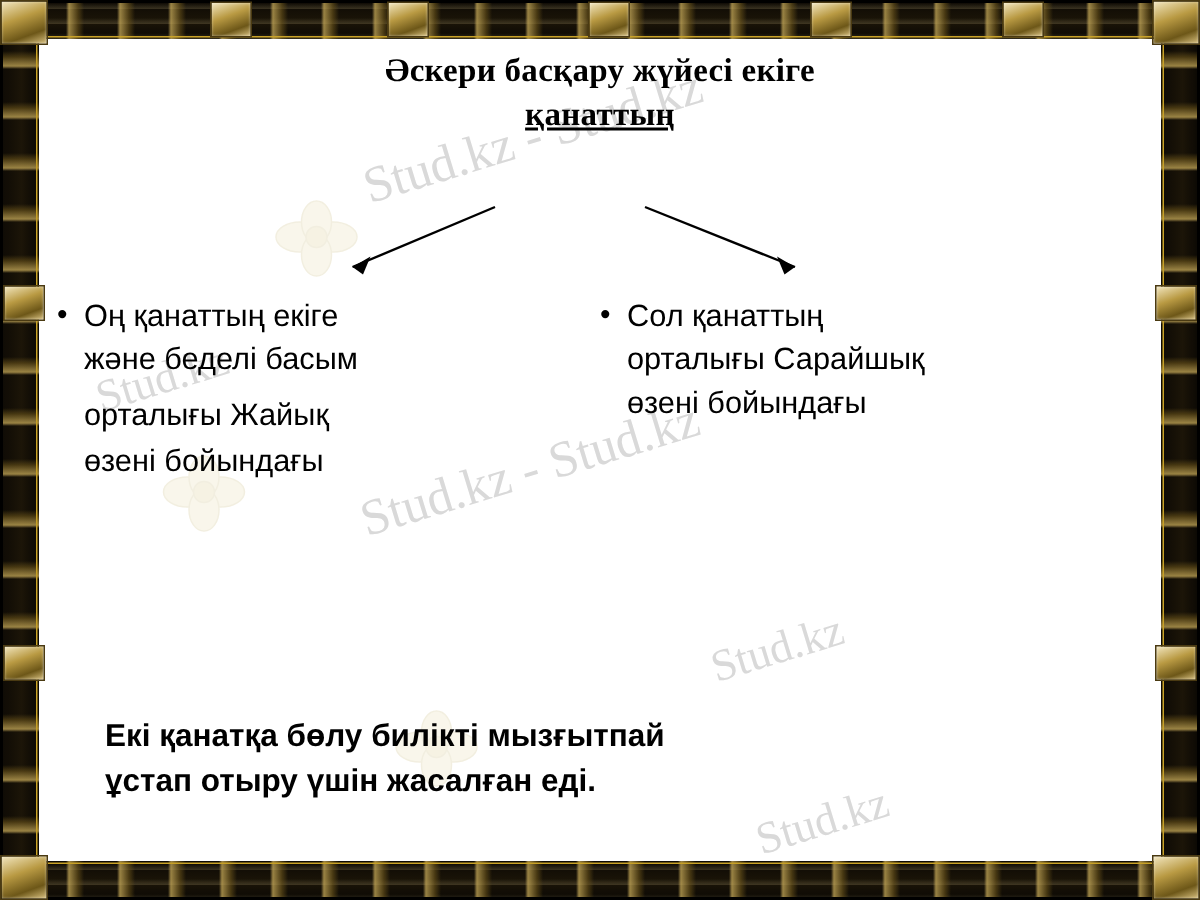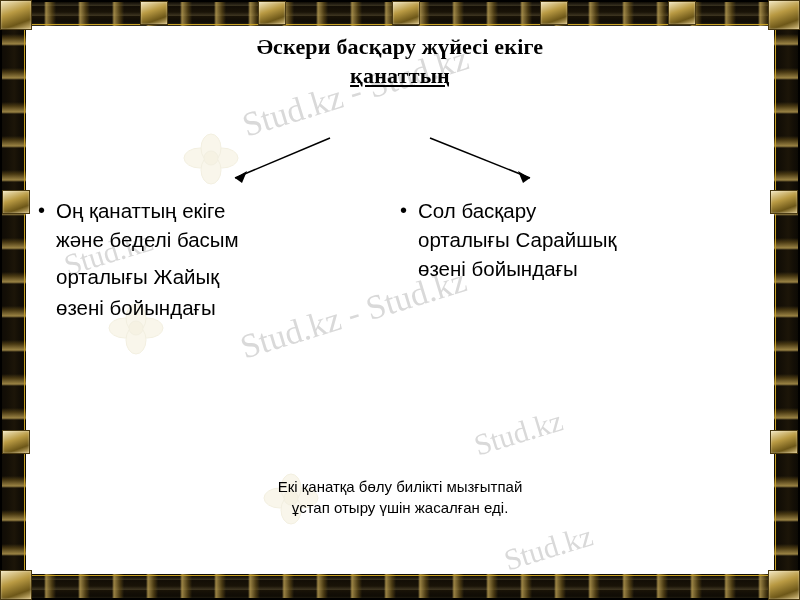--- a/index.html
+++ b/index.html
@@ -154,23 +154,22 @@
 
   .b { font-weight: normal; }
   .l2 { margin-top: 8px; }
   .l3 { margin-top: 2px; }
 
   .footer {
     position: absolute;
     left: 40px;
     top: 448px;
     width: 660px;
-    text-align: center;
-    font-weight: normal;
-    font-size: 15px;
+    font-weight: bold;
+    font-size: 21px;
     line-height: 1.42;
     color: #000000;
   }
 
   
   svg.arrows {
     position: absolute;
     left: 0; top: 0;
     width: 740px; height: 544px;
     z-index: 4;
@@ -273,21 +272,21 @@
           <div class="l3">өзені бойындағы</div>
         </div>
       </div>
     </div>
 
     <div class="col col-right">
       <div class="bullet-row">
         <div class="bullet-dot">•</div>
         <div class="bullet-body">
           <div>
-            <span class="b">Сол басқару</span>
+            <span class="b">Сол қанаттың</span>
           </div>
           <div>орталығы Сарайшық</div>
           <div>өзені бойындағы</div>
         </div>
       </div>
     </div>
 
     <div class="footer">
       <div>Екі қанатқа бөлу билікті мызғытпай</div>
       <div>ұстап отыру үшін жасалған еді.</div>

